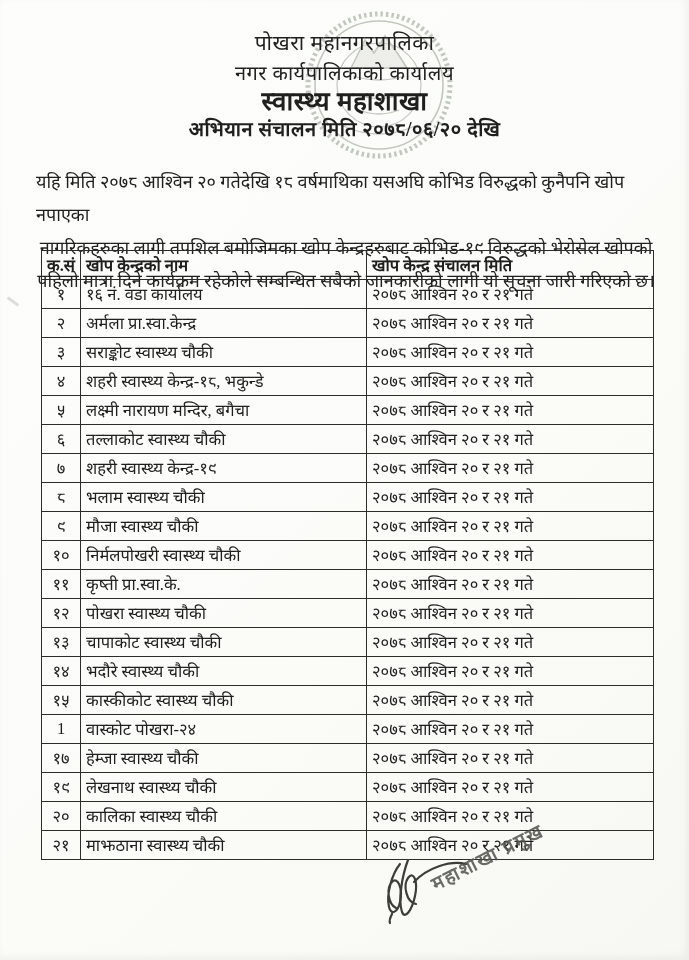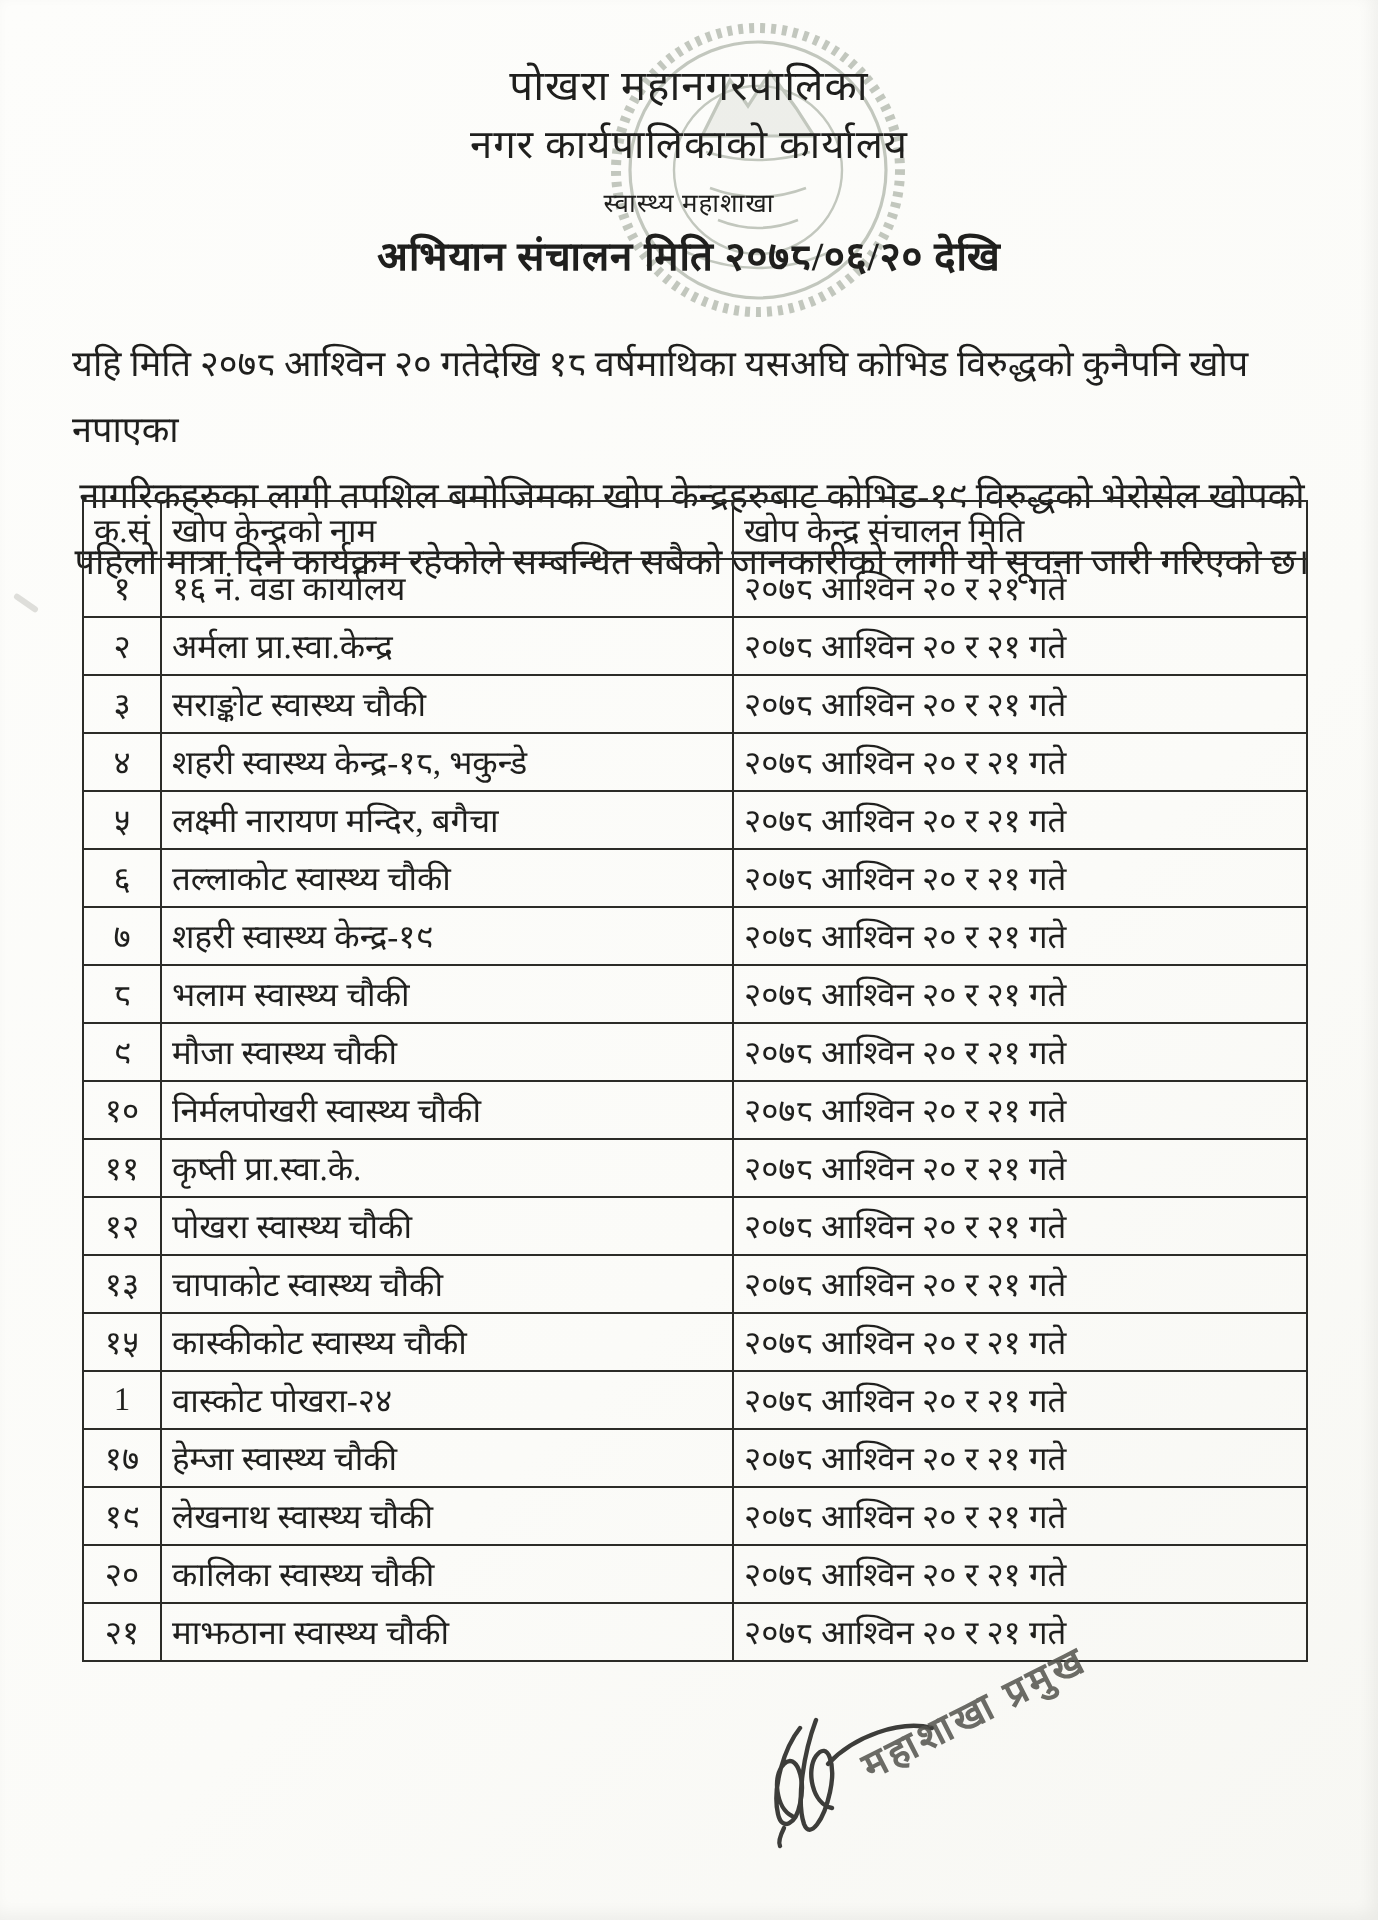--- a/index.html
+++ b/index.html
@@ -13,42 +13,42 @@
   .page{
     position:relative;width:689px;height:960px;
     background:linear-gradient(135deg,#fdfdfb 0%,#fbfbf8 60%,#f7f7f3 100%);
     box-shadow:inset -3px -3px 8px rgba(0,0,0,0.05);
   }
   
   .seal{position:absolute;left:303px;top:6px;width:152px;height:158px;opacity:.5;pointer-events:none;}
   .hdr{position:absolute;top:28px;left:0;width:689px;text-align:center;}
   .hdr .l1{font-size:21px;line-height:30px;letter-spacing:.5px;}
   .hdr .l2{font-size:20px;line-height:30px;letter-spacing:.5px;}
-  .hdr .l3{font-size:13px;line-height:27px;letter-spacing:.5px;}
+  .hdr .l3{font-size:26px;line-height:27px;letter-spacing:.5px;font-weight:bold;}
   .hdr .l4{font-size:21px;line-height:29px;font-weight:bold;letter-spacing:.5px;}
   .hdr .l5{font-size:20px;line-height:28px;font-weight:bold;letter-spacing:.5px;}
   
   .notice{position:absolute;top:166px;left:36px;width:620px;font-size:18px;line-height:33px;}
   .notice .ln1{text-align:left;}
   .notice .ln2,.notice .ln3{text-align:center;}
   
   table.centers{
     position:absolute;top:250px;left:41px;
     border-collapse:collapse;table-layout:fixed;
     width:612px;
   }
   table.centers th,table.centers td{
     border:1.6px solid #2c2c28;
     font-size:16.5px;
     padding:2px 5px 3px 5px;
     height:22.4px;
     overflow:hidden;white-space:nowrap;
     font-weight:normal;
   }
-  table.centers th{text-align:left;font-weight:normal;}
+  table.centers th{text-align:left;font-weight:bold;}
   col.c-sn{width:39px;}
   col.c-name{width:286px;}
   col.c-date{width:287px;}
   td.sn,th.sn{text-align:center;padding-left:2px;padding-right:2px;}
   td.date,th.date{padding-left:8px;}
   
   .sig{position:absolute;left:362px;top:852px;width:125px;height:85px;}
   .stamp{
     position:absolute;left:408px;top:872px;width:210px;height:60px;
     transform:rotate(-27deg);transform-origin:left bottom;
@@ -174,20 +174,25 @@
       <td class="name">पोखरा स्वास्थ्य चौकी</td>
       <td class="date">२०७८ आश्विन २० र २१ गते</td>
     </tr>
 
     <tr>
       <td class="sn">१३</td>
       <td class="name">चापाकोट स्वास्थ्य चौकी</td>
       <td class="date">२०७८ आश्विन २० र २१ गते</td>
     </tr>
 
+    <tr>
+      <td class="sn">१४</td>
+      <td class="name">भदौरे स्वास्थ्य चौकी</td>
+      <td class="date">२०७८ आश्विन २० र २१ गते</td>
+    </tr>
 
     <tr>
       <td class="sn">१५</td>
       <td class="name">कास्कीकोट स्वास्थ्य चौकी</td>
       <td class="date">२०७८ आश्विन २० र २१ गते</td>
     </tr>
 
     <tr>
       <td class="sn">1</td>
       <td class="name">वास्कोट पोखरा-२४</td>

